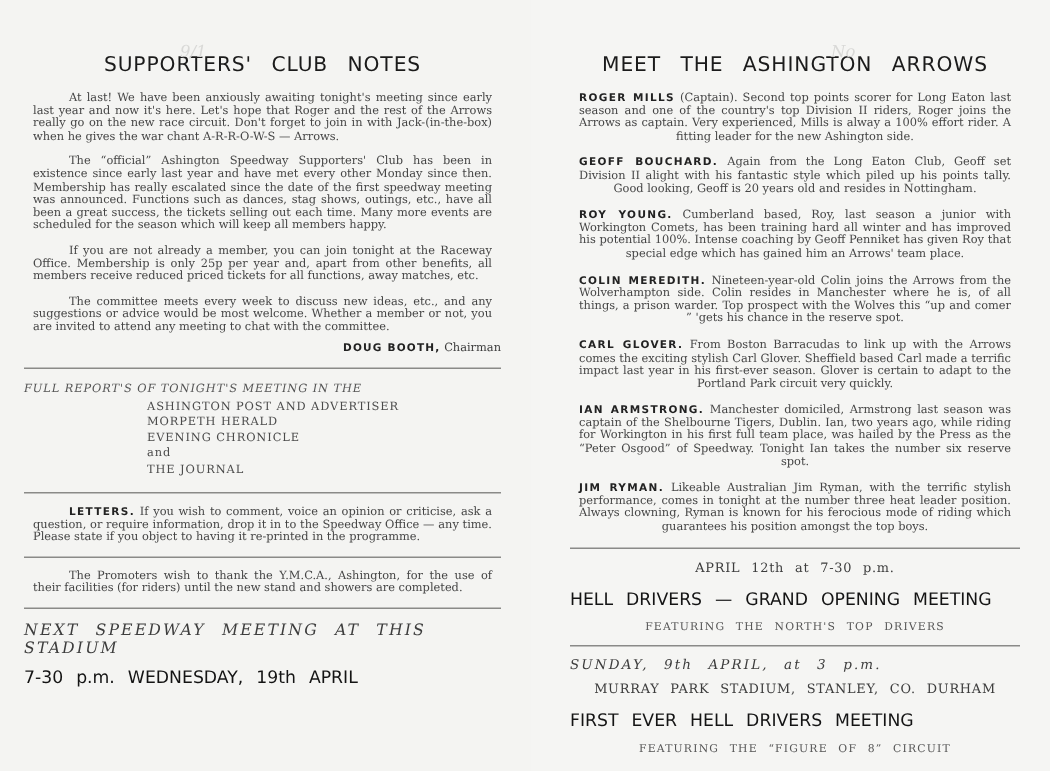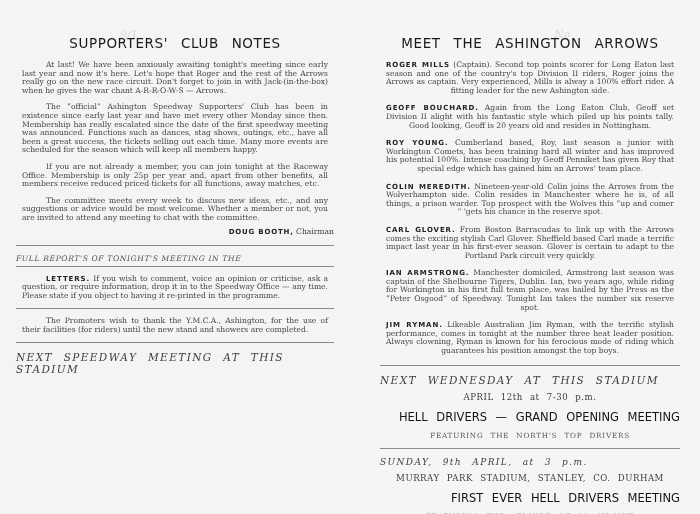--- a/index.html
+++ b/index.html
@@ -30,21 +30,21 @@
   .indent { text-indent: 24px; }
   .para { margin-bottom: 8px; }
   .sig { text-align: right; font-size: 7.6px; margin-top: -4px; margin-bottom: 9px; }
   .sig b { font-family: "DejaVu Sans", sans-serif; letter-spacing: 0.8px; font-size: 7px; color: #222; }
   .rule { height: 1px; background: #8a8a88; margin: 0 0 8px 0; }
   .italic-head { font-style: italic; font-size: 7.6px; letter-spacing: 0.6px; color: #555; margin-bottom: 3px; }
   .paper-list { padding-left: 82px; margin-bottom: 10px; }
   .paper-list div { font-size: 7.6px; line-height: 10.5px; letter-spacing: 0.6px; color: #4a4a4a; }
   .lbl { font-family: "DejaVu Sans", sans-serif; font-weight: bold; letter-spacing: 0.9px; font-size: 7px; color: #222; }
   .big-italic { font-style: italic; font-size: 10.5px; letter-spacing: 1.4px; color: #3d3d3d; word-spacing: 6px; margin: 4px 0 6px 0; }
-  .headline { font-family: "DejaVu Sans", sans-serif; font-size: 11.5px; color: #141414; text-align: right; word-spacing: 5px; margin-bottom: 7px; }
+  .headline { font-family: "DejaVu Sans", sans-serif; font-size: 11.5px; color: #141414; text-align: left; word-spacing: 5px; margin-bottom: 7px; }
   .rider p { text-align: justify; text-align-last: center; }
   .rider { margin-bottom: 9px; }
   .center-caps { text-align: center; font-size: 7.2px; letter-spacing: 0.8px; color: #555; margin-bottom: 8px; word-spacing: 4px; }
   .center-mid { text-align: center; font-size: 8.6px; letter-spacing: 0.5px; color: #3d3d3d; margin-bottom: 8px; word-spacing: 4px; }
 </style>
 </head>
 <body>
 
 <div class="spread">
 
@@ -55,29 +55,37 @@
     <p class="indent para">At last! We have been anxiously awaiting tonight's meeting since early last year and now it's here. Let's hope that Roger and the rest of the Arrows really go on the new race circuit. Don't forget to join in with Jack-(in-the-box) when he gives the war chant A-R-R-O-W-S — Arrows.</p>
     <p class="indent para">The “official” Ashington Speedway Supporters' Club has been in existence since early last year and have met every other Monday since then. Membership has really escalated since the date of the first speedway meeting was announced. Functions such as dances, stag shows, outings, etc., have all been a great success, the tickets selling out each time. Many more events are scheduled for the season which will keep all members happy.</p>
     <p class="indent para">If you are not already a member, you can join tonight at the Raceway Office. Membership is only 25p per year and, apart from other benefits, all members receive reduced priced tickets for all functions, away matches, etc.</p>
     <p class="indent para">The committee meets every week to discuss new ideas, etc., and any suggestions or advice would be most welcome. Whether a member or not, you are invited to attend any meeting to chat with the committee.</p>
     <div class="sig">
       <b>DOUG BOOTH,</b><span> Chairman</span>
     </div>
     <div class="rule"></div>
 
     <div class="italic-head">FULL REPORT'S OF TONIGHT'S MEETING IN THE</div>
+    <div class="paper-list">
+      <div>ASHINGTON POST AND ADVERTISER</div>
+      <div>MORPETH HERALD</div>
+      <div>EVENING CHRONICLE</div>
+      <div>and</div>
+      <div>THE JOURNAL</div>
+    </div>
     <div class="rule"></div>
 
     <p class="indent para"><span class="lbl">LETTERS.</span><span> If you wish to comment, voice an opinion or criticise, ask a question, or require information, drop it in to the Speedway Office — any time. Please state if you object to having it re-printed in the programme.</span></p>
     <div class="rule"></div>
 
     <p class="indent para">The Promoters wish to thank the Y.M.C.A., Ashington, for the use of their facilities (for riders) until the new stand and showers are completed.</p>
     <div class="rule"></div>
 
     <div class="big-italic">NEXT SPEEDWAY MEETING AT THIS STADIUM</div>
+    <div class="headline">7-30 p.m. WEDNESDAY, 19th APRIL</div>
 
   </div>
 
   <div class="fold"></div>
 
   <div class="page right">
     <div class="ghost" style="left:200px;">No</div>
     <div class="title">MEET  THE  ASHINGTON  ARROWS</div>
 
     <div class="rider">
@@ -96,21 +104,20 @@
       <p><span class="lbl">CARL GLOVER.</span><span> From Boston Barracudas to link up with the Arrows comes the exciting stylish Carl Glover. Sheffield based Carl made a terrific impact last year in his first-ever season. Glover is certain to adapt to the Portland Park circuit very quickly.</span></p>
     </div>
     <div class="rider">
       <p><span class="lbl">IAN ARMSTRONG.</span><span> Manchester domiciled, Armstrong last season was captain of the Shelbourne Tigers, Dublin. Ian, two years ago, while riding for Workington in his first full team place, was hailed by the Press as the “Peter Osgood” of Speedway. Tonight Ian takes the number six reserve spot.</span></p>
     </div>
     <div class="rider">
       <p><span class="lbl">JIM RYMAN.</span><span> Likeable Australian Jim Ryman, with the terrific stylish performance, comes in tonight at the number three heat leader position. Always clowning, Ryman is known for his ferocious mode of riding which guarantees his position amongst the top boys.</span></p>
     </div>
     <div class="rule"></div>
 
-    <div class="big-italic">NEXT WEDNESDAY AT THIS STADIUM</div>
     <div class="center-mid">APRIL 12th at 7-30 p.m.</div>
     <div class="headline">HELL DRIVERS — GRAND OPENING MEETING</div>
     <div class="center-caps">FEATURING THE NORTH'S TOP DRIVERS</div>
     <div class="rule"></div>
 
     <div class="big-italic" style="font-size:9px;">SUNDAY, 9th APRIL, at 3 p.m.</div>
     <div class="center-mid">MURRAY PARK STADIUM, STANLEY, CO. DURHAM</div>
     <div class="headline">FIRST EVER HELL DRIVERS MEETING</div>
     <div class="center-caps">FEATURING THE “FIGURE OF 8” CIRCUIT</div>
   </div>

